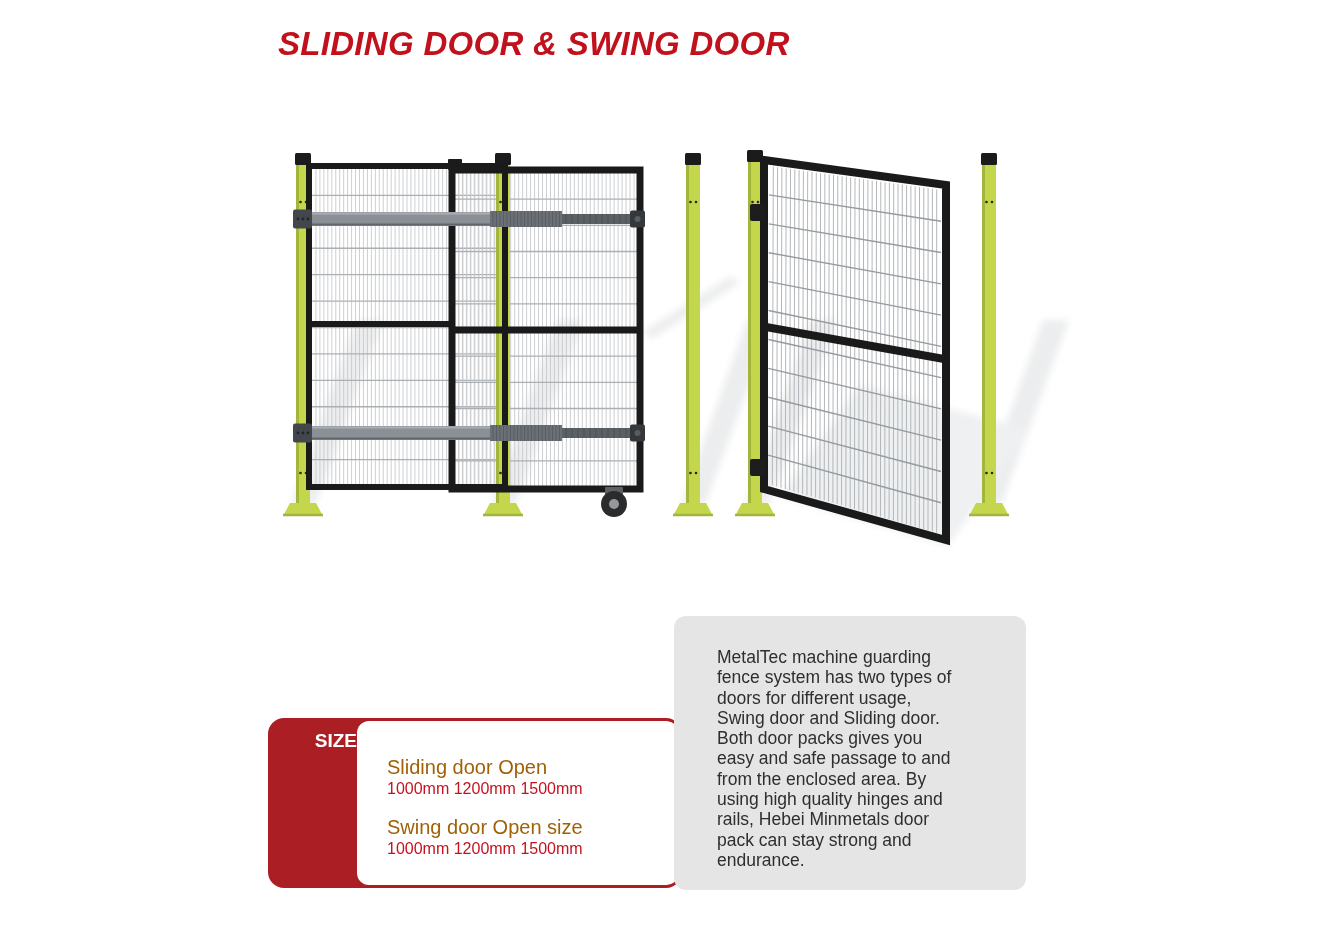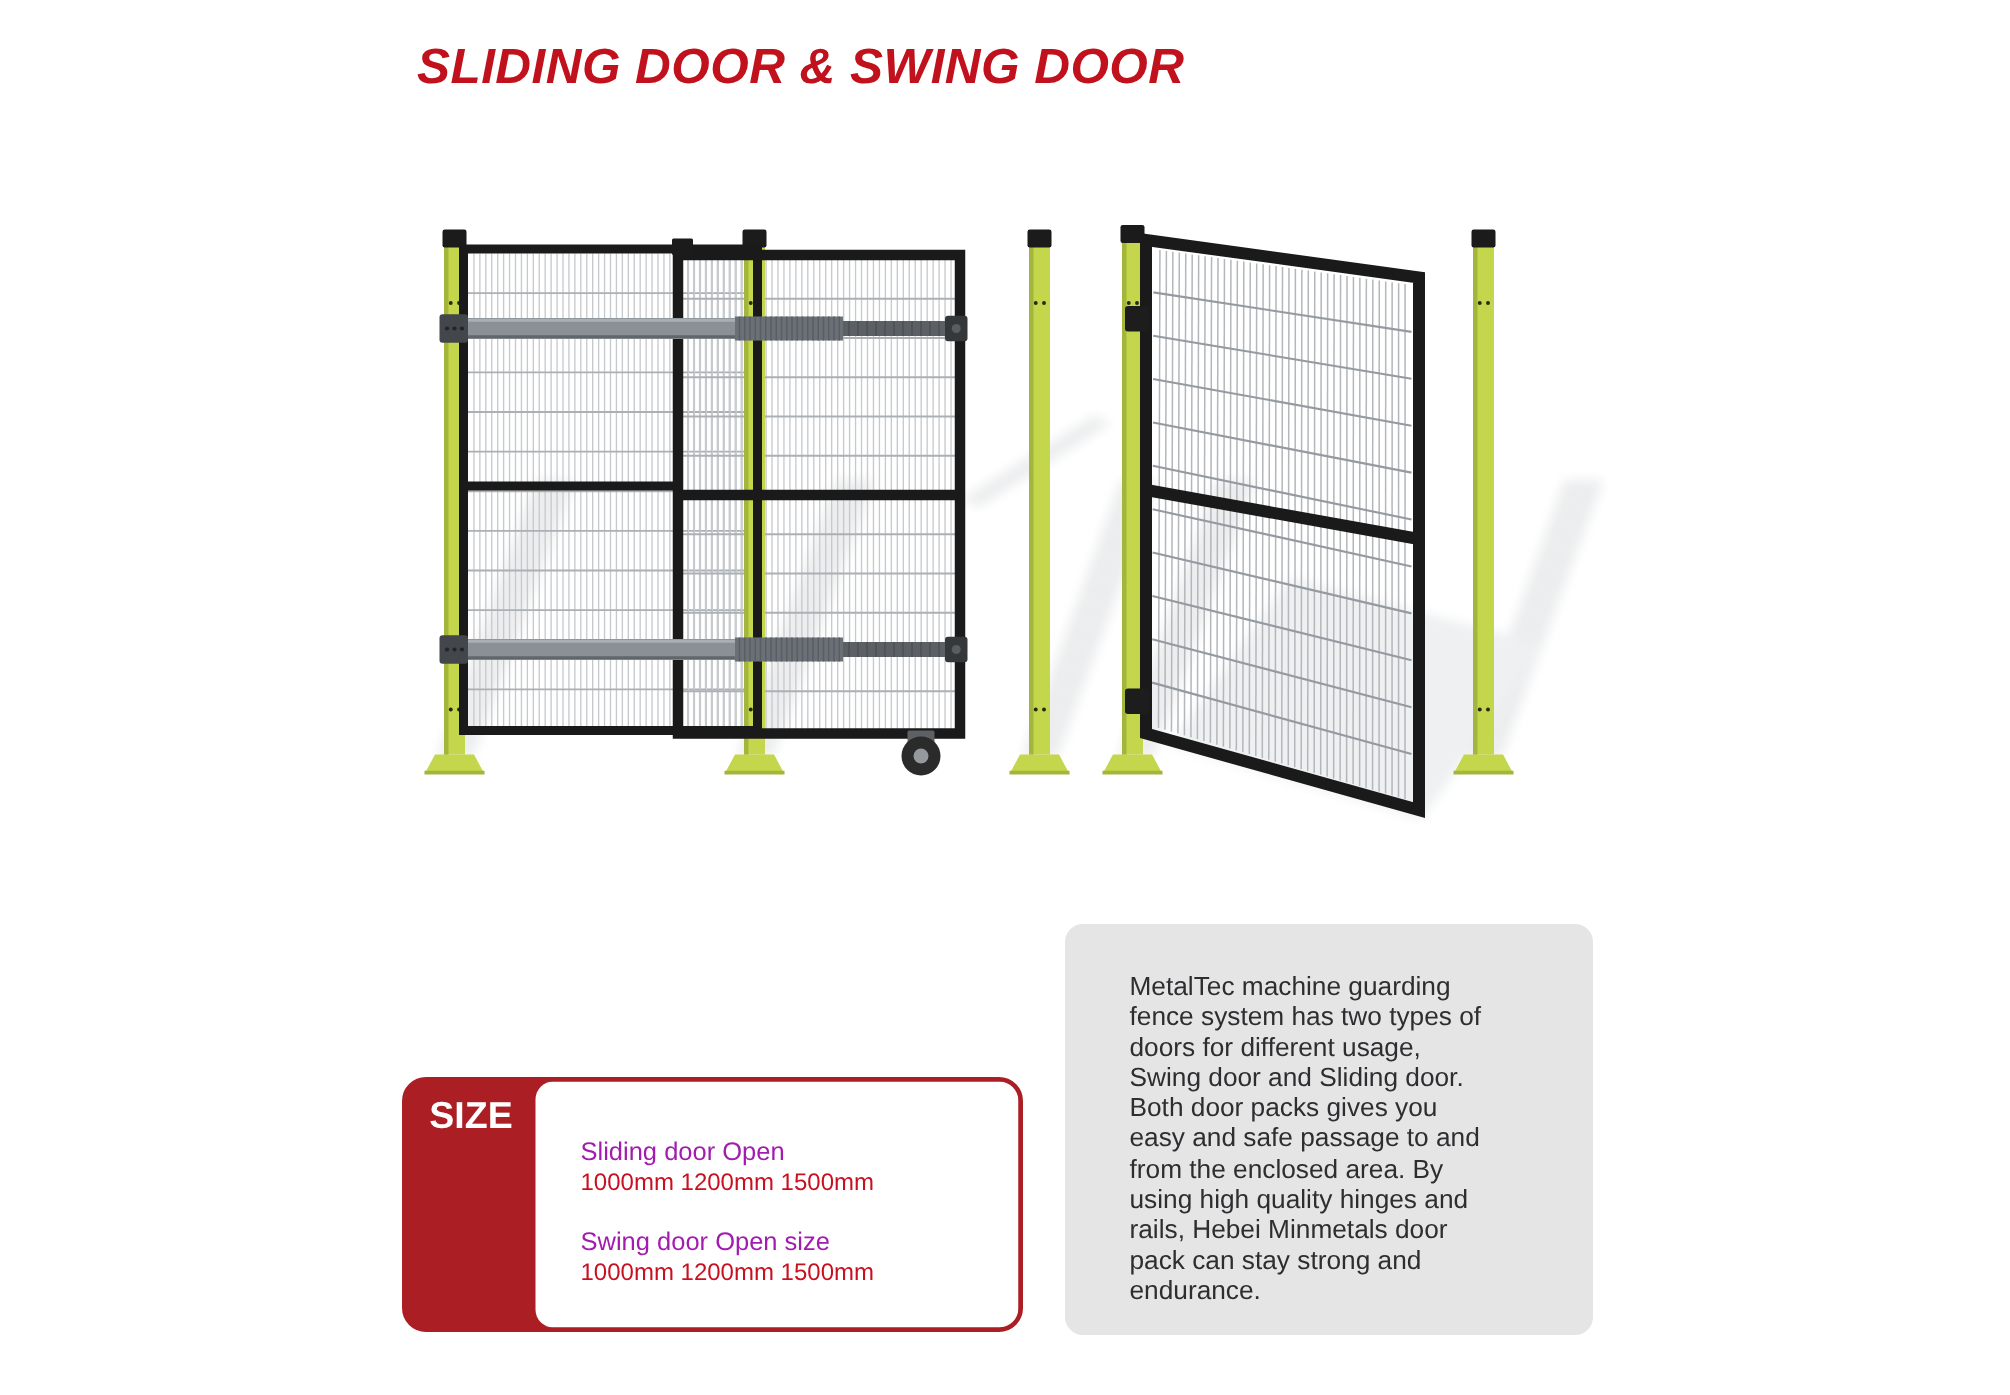--- a/index.html
+++ b/index.html
@@ -6,29 +6,29 @@
   .page{position:relative;width:1340px;height:930px;background:#fff;overflow:hidden;
         font-family:"Liberation Sans",sans-serif;}
   .title{position:absolute;left:262px;top:11px;margin:16px;line-height:1;
          font-size:33px;font-weight:700;font-style:italic;letter-spacing:.3px;
          color:var(--c-title_red);}
   .illus{position:absolute;left:0;top:0;width:1340px;height:570px;}
   
   .size-box{position:absolute;left:268px;top:718px;width:414px;height:170px;
             box-sizing:border-box;border:3px solid var(--c-panel_red);
             background:var(--c-panel_red);border-radius:16px;display:flex;overflow:hidden;}
-  .size-strip{flex:none;width:86px;color:#fff;font-size:25px;font-weight:700;
-              text-align:center;padding-top:9px;box-sizing:border-box;}
+  .size-strip{flex:none;width:86px;color:#fff;font-size:19px;font-weight:700;
+              text-align:right;padding-top:9px;box-sizing:border-box;}
   .size-content{flex:1;background:#fff;border-radius:12px;box-sizing:border-box;
                 padding:36px 0 0 30px;}
-  .size-name{font-size:17px;line-height:21px;color:#a21caf;}
+  .size-name{font-size:20px;line-height:21px;color:#a16207;}
   .size-values{font-size:16px;line-height:21px;color:var(--c-value_red);}
   .size-group + .size-group{margin-top:18px;}
   
-  .desc-box{position:absolute;left:710px;top:616px;width:352px;height:274px;
+  .desc-box{position:absolute;left:674px;top:616px;width:352px;height:274px;
             box-sizing:border-box;background:var(--c-desc_bg);border-radius:12px;
             padding:31px 20px 0 43px;}
   .desc-text{margin:0;font-size:17.5px;line-height:20.3px;color:var(--c-desc_text);
              white-space:pre-line;}
 </style>
 </head>
 <body>
 
 <div class="page">
 

